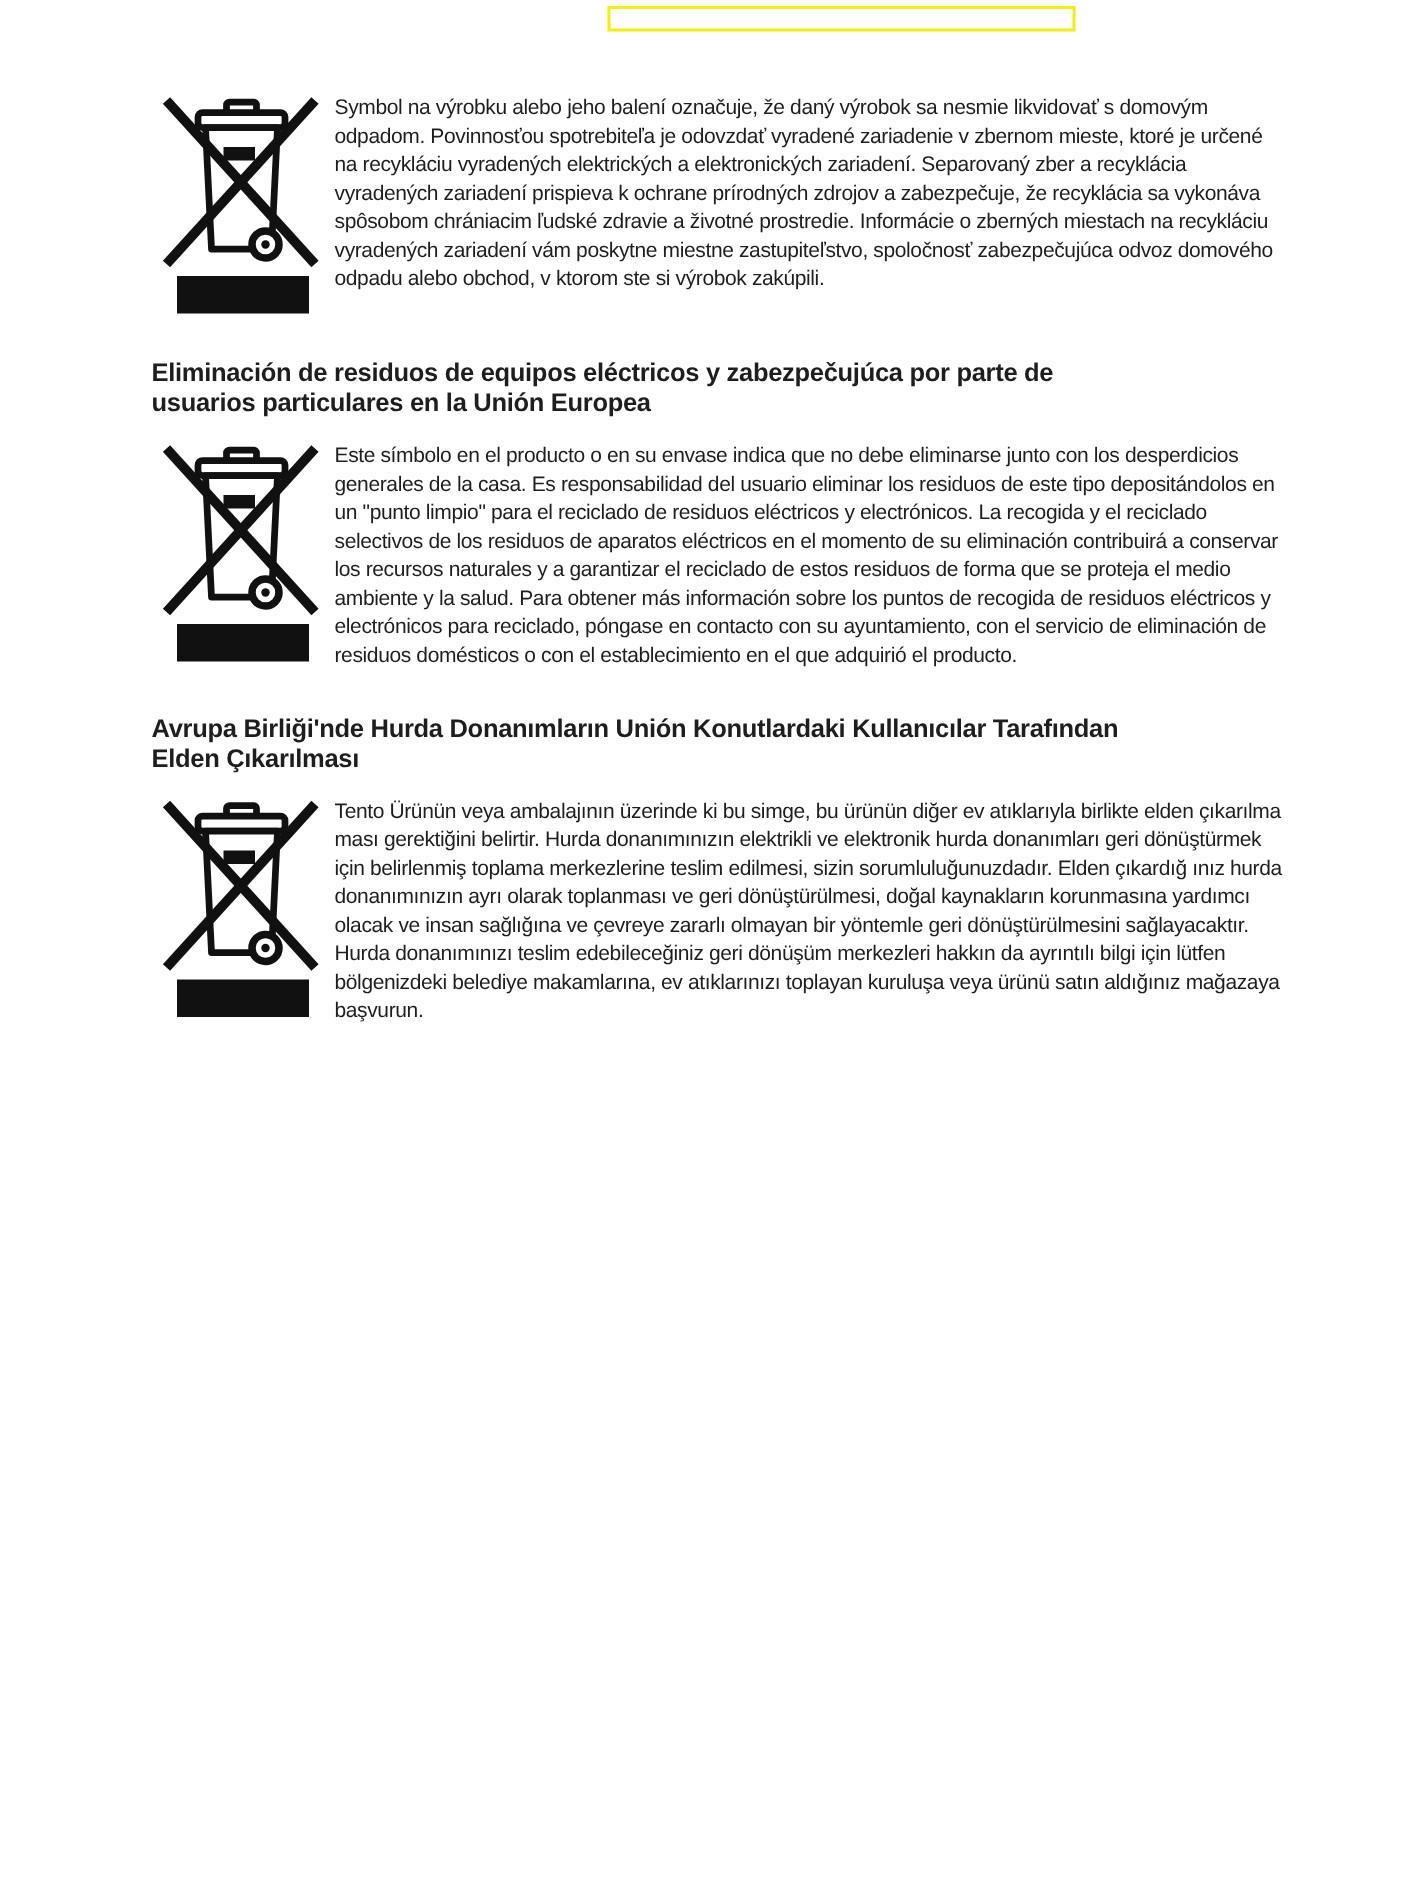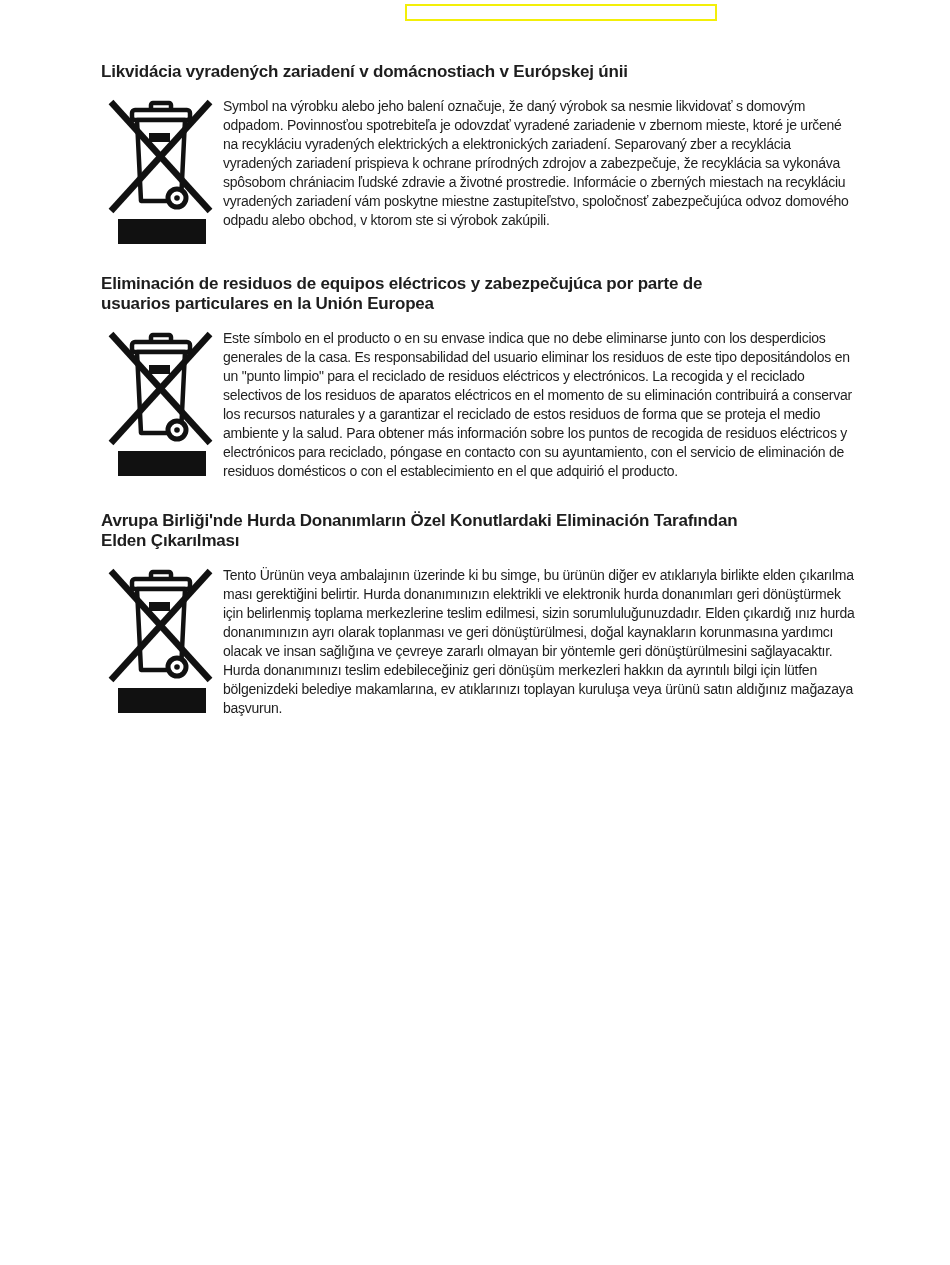--- a/index.html
+++ b/index.html
@@ -73,21 +73,20 @@
   }
 </style>
 </head>
 <body>
 
 <div class="page">
 
   <div class="highlight-box"></div>
 
   <section class="weee-section">
-    <h2 class="section-heading">Likvidácia vyradených zariadení v domácnostiach v Európskej únii</h2>
     <div class="section-body">
       <div class="weee-icon-wrap">
         <svg viewBox="0 0 105 118">
           <g fill="#ffffff" stroke="#111111" stroke-width="4.5" stroke-linejoin="round">
             <rect x="43" y="4" width="20" height="9" rx="2"></rect>
             <rect x="24" y="11" width="58" height="10" rx="3"></rect>
             <path d="M29 21 L77 21 L73 102 L33 102 Z"></path>
           </g>
           <rect x="41" y="34" width="21" height="9" fill="#111111"></rect>
           <circle cx="69" cy="99" r="9" fill="#ffffff" stroke="#111111" stroke-width="5"></circle>
@@ -121,21 +120,21 @@
             <line x1="102" y1="3" x2="3" y2="112"></line>
           </g>
         </svg>
         <div class="weee-bar"></div>
       </div>
       <p class="section-paragraph">Este símbolo en el producto o en su envase indica que no debe eliminarse junto con los desperdicios generales de la casa.  Es responsabilidad del usuario eliminar los residuos de este tipo depositándolos en un "punto limpio" para el reciclado de residuos eléctricos y electrónicos.  La recogida y el reciclado selectivos de los residuos de aparatos eléctricos en el momento de su eliminación contribuirá a conservar los recursos naturales y a garantizar el reciclado de estos residuos de forma que se proteja el medio ambiente y la salud. Para obtener más información sobre los puntos de recogida de residuos eléctricos y electrónicos para reciclado, póngase en contacto con su ayuntamiento, con el servicio de eliminación de residuos domésticos o con el establecimiento en el que adquirió el producto.</p>
     </div>
   </section>
 
   <section class="weee-section">
-    <h2 class="section-heading">Avrupa Birliği'nde Hurda Donanımların Özel Konutlardaki Eliminación Tarafından Elden Çıkarılması</h2>
+    <h2 class="section-heading">Avrupa Birliği'nde Hurda Donanımların Unión Konutlardaki Kullanıcılar Tarafından Elden Çıkarılması</h2>
     <div class="section-body">
       <div class="weee-icon-wrap">
         <svg viewBox="0 0 105 118">
           <g fill="#ffffff" stroke="#111111" stroke-width="4.5" stroke-linejoin="round">
             <rect x="43" y="4" width="20" height="9" rx="2"></rect>
             <rect x="24" y="11" width="58" height="10" rx="3"></rect>
             <path d="M29 21 L77 21 L73 102 L33 102 Z"></path>
           </g>
           <rect x="41" y="34" width="21" height="9" fill="#111111"></rect>
           <circle cx="69" cy="99" r="9" fill="#ffffff" stroke="#111111" stroke-width="5"></circle>

